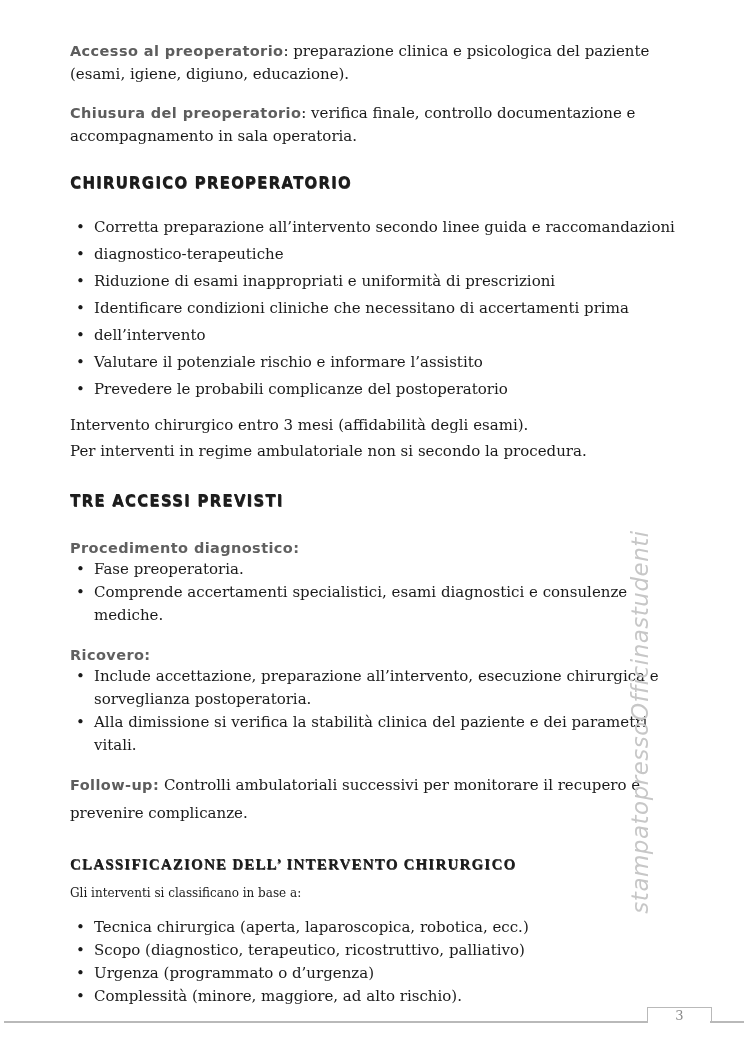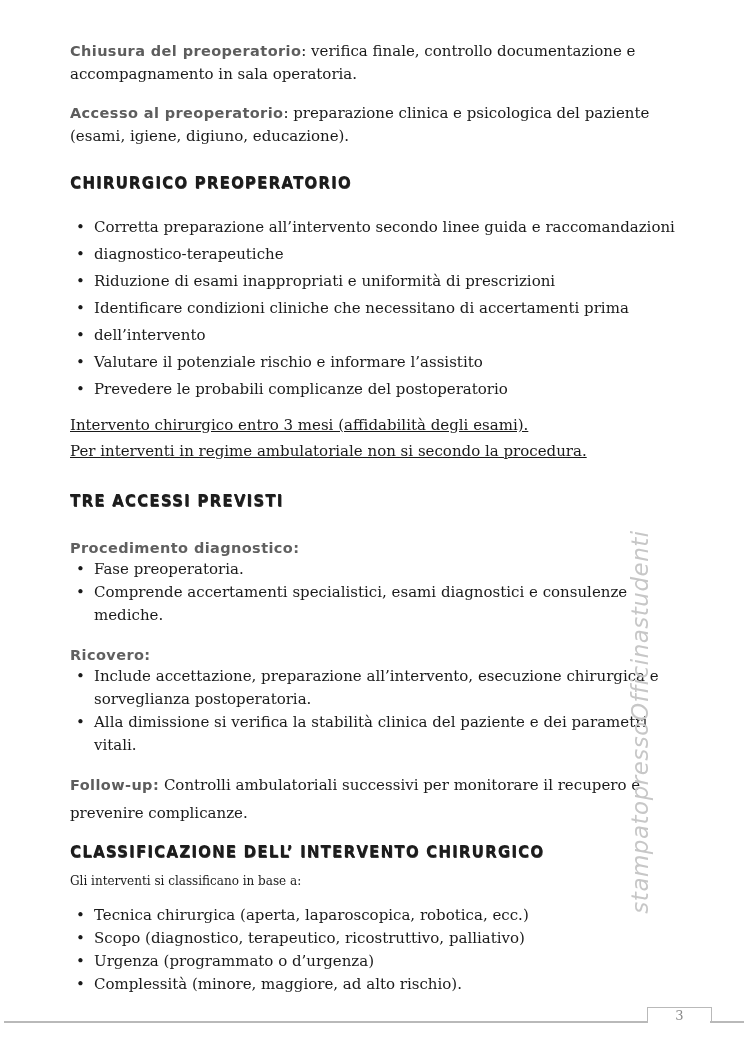--- a/index.html
+++ b/index.html
@@ -18,42 +18,42 @@
   }
 
   
   .h1{
     font-family:"DejaVu Sans", sans-serif;font-weight:bold;color:#1c1c1c;
     font-size:15px;letter-spacing:1.2px;margin:0;
     text-shadow:0.5px 0.5px 0 #3a3a3a;
   }
   .h1-s1{margin-top:26px;}
   .h1-s2{margin-top:28px;}
-  .h1-s3{margin-top:16px;}
+  .h1-s3{margin-top:29px;font-family:Liberation Serif, serif;}
 
   
   .sub{
     font-family:"DejaVu Sans", sans-serif;font-weight:bold;color:#606060;
     font-size:14.5px;letter-spacing:0.4px;margin:0;
   }
   .sub-block{margin-top:30px;}
 
   ul{list-style:none;margin:0;padding:0;}
   li{position:relative;padding-left:24px;font-size:15px;}
   li::before{
     content:"\2022";position:absolute;left:6px;top:0;
     font-family:"DejaVu Serif", serif;color:#1a1a1a;
   }
   .list-loose{margin-top:25px;}
   .list-loose li{line-height:21px;margin-bottom:6px;}
   .list-tight{margin-top:2px;}
   .list-tight li{line-height:23px;margin-bottom:0;}
 
   .para{font-size:15px;line-height:26px;margin:0;}
-  .para-block{margin-top:12px;text-decoration:underline;}
+  .para-block{margin-top:12px;}
   .followup{font-size:15px;line-height:28px;margin-top:14px;}
   .intro-line{font-size:12px;line-height:22px;margin-top:9px;}
 
   
   .watermark{
     position:absolute;left:640px;top:722px;
     transform:translate(-50%,-50%) rotate(-90deg);
     transform-origin:center center;
     font-family:"DejaVu Sans", sans-serif;font-style:italic;
     font-size:23px;letter-spacing:0.5px;color:#c7c7c7;white-space:nowrap;
@@ -68,23 +68,23 @@
     display:flex;align-items:center;justify-content:center;
   }
   .page-number{font-family:"DejaVu Serif", serif;font-size:13px;color:#8a8a8a;line-height:1;}
 </style>
 </head>
 <body>
 
 <div class="page">
   <div class="content">
 
+    <p class="def"><span class="term">Accesso al preoperatorio</span><span>: preparazione clinica e psicologica del paziente (esami, igiene, digiuno, educazione).</span></p>
+
     <p class="def"><span class="term">Chiusura del preoperatorio</span><span>: verifica finale, controllo documentazione e accompagnamento in sala operatoria.</span></p>
-
-    <p class="def"><span class="term">Accesso al preoperatorio</span><span>: preparazione clinica e psicologica del paziente (esami, igiene, digiuno, educazione).</span></p>
 
     <h2 class="h1 h1-s1">CHIRURGICO PREOPERATORIO</h2>
     <ul class="list-loose">
       <li><span>Corretta preparazione all’intervento secondo linee guida e raccomandazioni</span></li>
       <li><span>diagnostico-terapeutiche</span></li>
       <li><span>Riduzione di esami inappropriati e uniformità di prescrizioni</span></li>
       <li><span>Identificare condizioni cliniche che necessitano di accertamenti prima</span></li>
       <li><span>dell’intervento</span></li>
       <li><span>Valutare il potenziale rischio e informare l’assistito</span></li>
       <li><span>Prevedere le probabili complicanze del postoperatorio</span></li>

